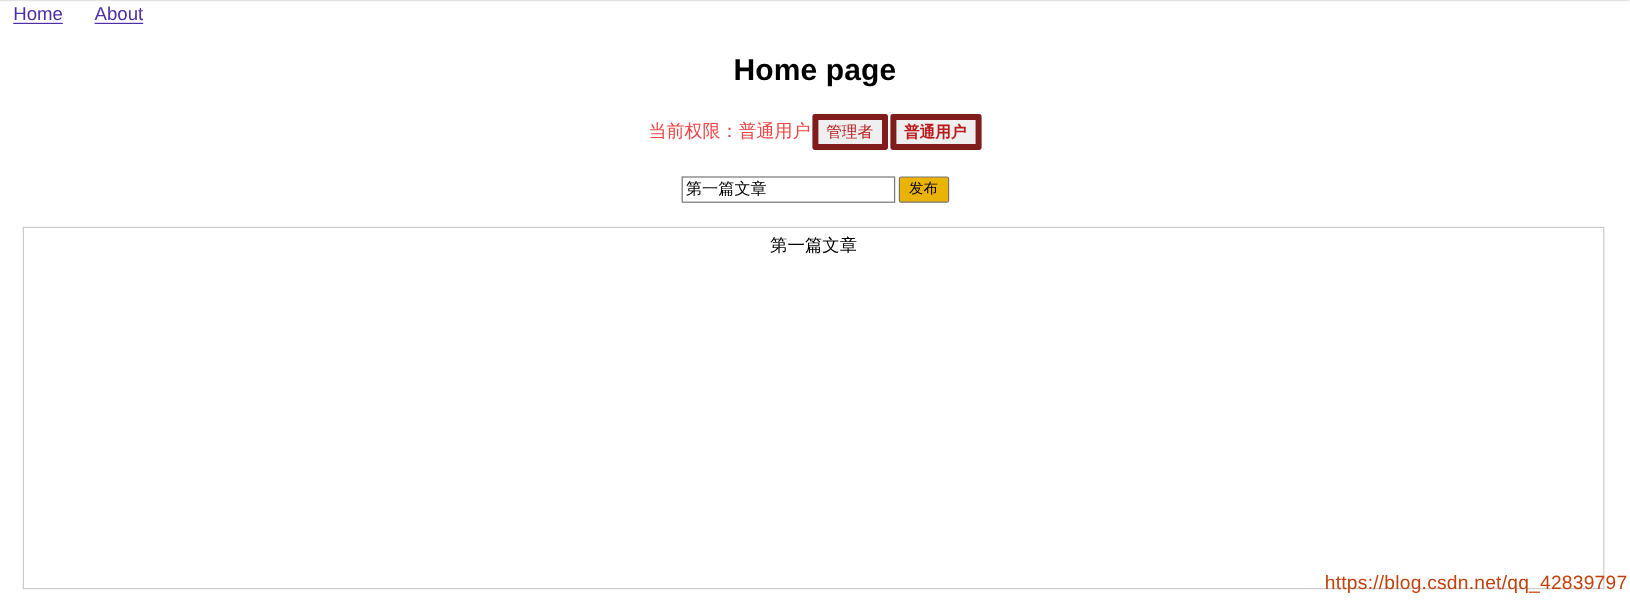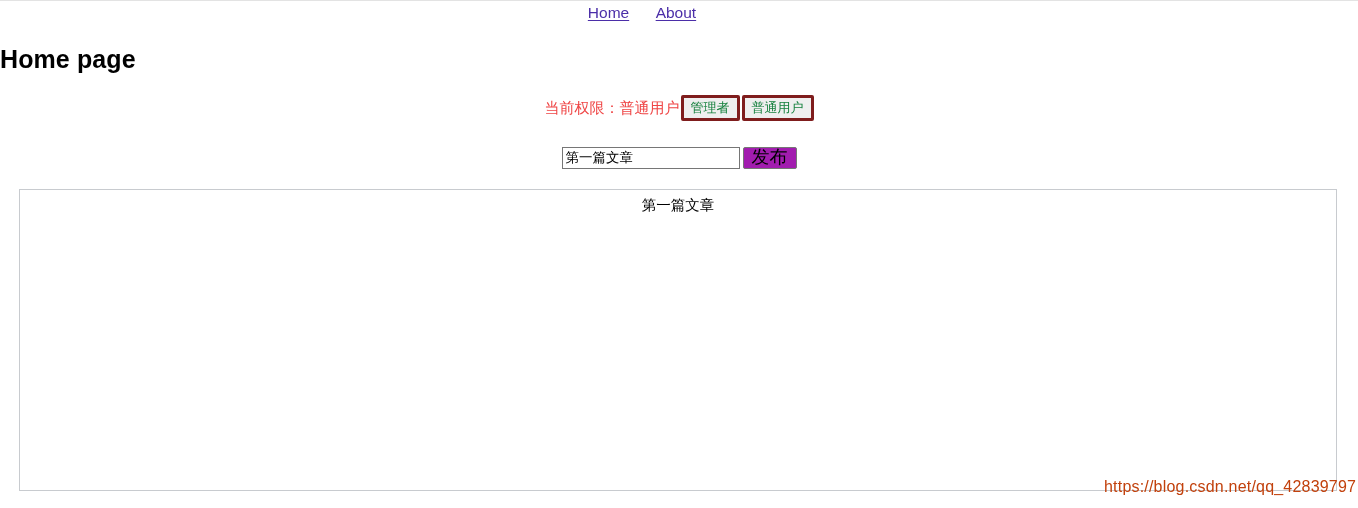--- a/index.html
+++ b/index.html
@@ -23,39 +23,38 @@
     height: 1px;
     background: #e3e3e3;
   }
 
   
   .nav {
     position: absolute;
     top: 3px;
     left: 0;
     width: 1284px;
-    text-align: center;
     line-height: 20px;
   }
   .nav a {
     font-size: 15.5px;
     color: #4b2ea8;
     text-decoration: underline;
     text-underline-offset: 2px;
     margin: 0 11px;
     font-family: "Liberation Sans", "DejaVu Sans", sans-serif;
   }
 
   
   .page-title {
     position: absolute;
     top: 44px;
     left: 0;
     width: 1358px;
-    text-align: left;
+    text-align: center;
     font-size: 25px;
     font-weight: bold;
     letter-spacing: 0.1px;
     line-height: 30px;
     margin: 0;
   }
 
   
   .perm-row {
     position: absolute;
@@ -72,28 +71,29 @@
     color: #ef4444;
     vertical-align: middle;
   }
   .role-btn {
     font-family: "Liberation Sans", "DejaVu Sans", sans-serif;
     font-size: 13px;
     line-height: 15px;
     padding: 2px 7px 3px 7px;
     margin: 0 0 0 1px;
     background: #efefef;
-    border: 3px solid #7f1d1d;
+    border: 5px solid #7f1d1d;
     border-radius: 2px;
-    color: #15803d;
+    color: #b91c1c;
     vertical-align: middle;
     cursor: default;
   }
   .role-btn + .role-btn {
     margin-left: 2px;
+    font-weight: bold;
   }
 
   
   .publish-row {
     position: absolute;
     top: 147px;
     left: 0;
     width: 1358px;
     text-align: center;
     white-space: nowrap;
@@ -105,25 +105,25 @@
     width: 170px;
     padding: 2px 3px;
     border: 1px solid #767676;
     background: #ffffff;
     color: #000;
     vertical-align: middle;
     border-radius: 0;
   }
   .publish-btn {
     font-family: "Liberation Sans", "DejaVu Sans", sans-serif;
-    font-size: 18px;
+    font-size: 12px;
     line-height: 15px;
     padding: 2px 8px 3px 8px;
     margin-left: 3px;
-    background: #a21caf;
+    background: #eab308;
     border: 1px solid #767676;
     border-radius: 2px;
     color: #000;
     vertical-align: middle;
     cursor: default;
   }
 
   
   .article-box {
     position: absolute;

